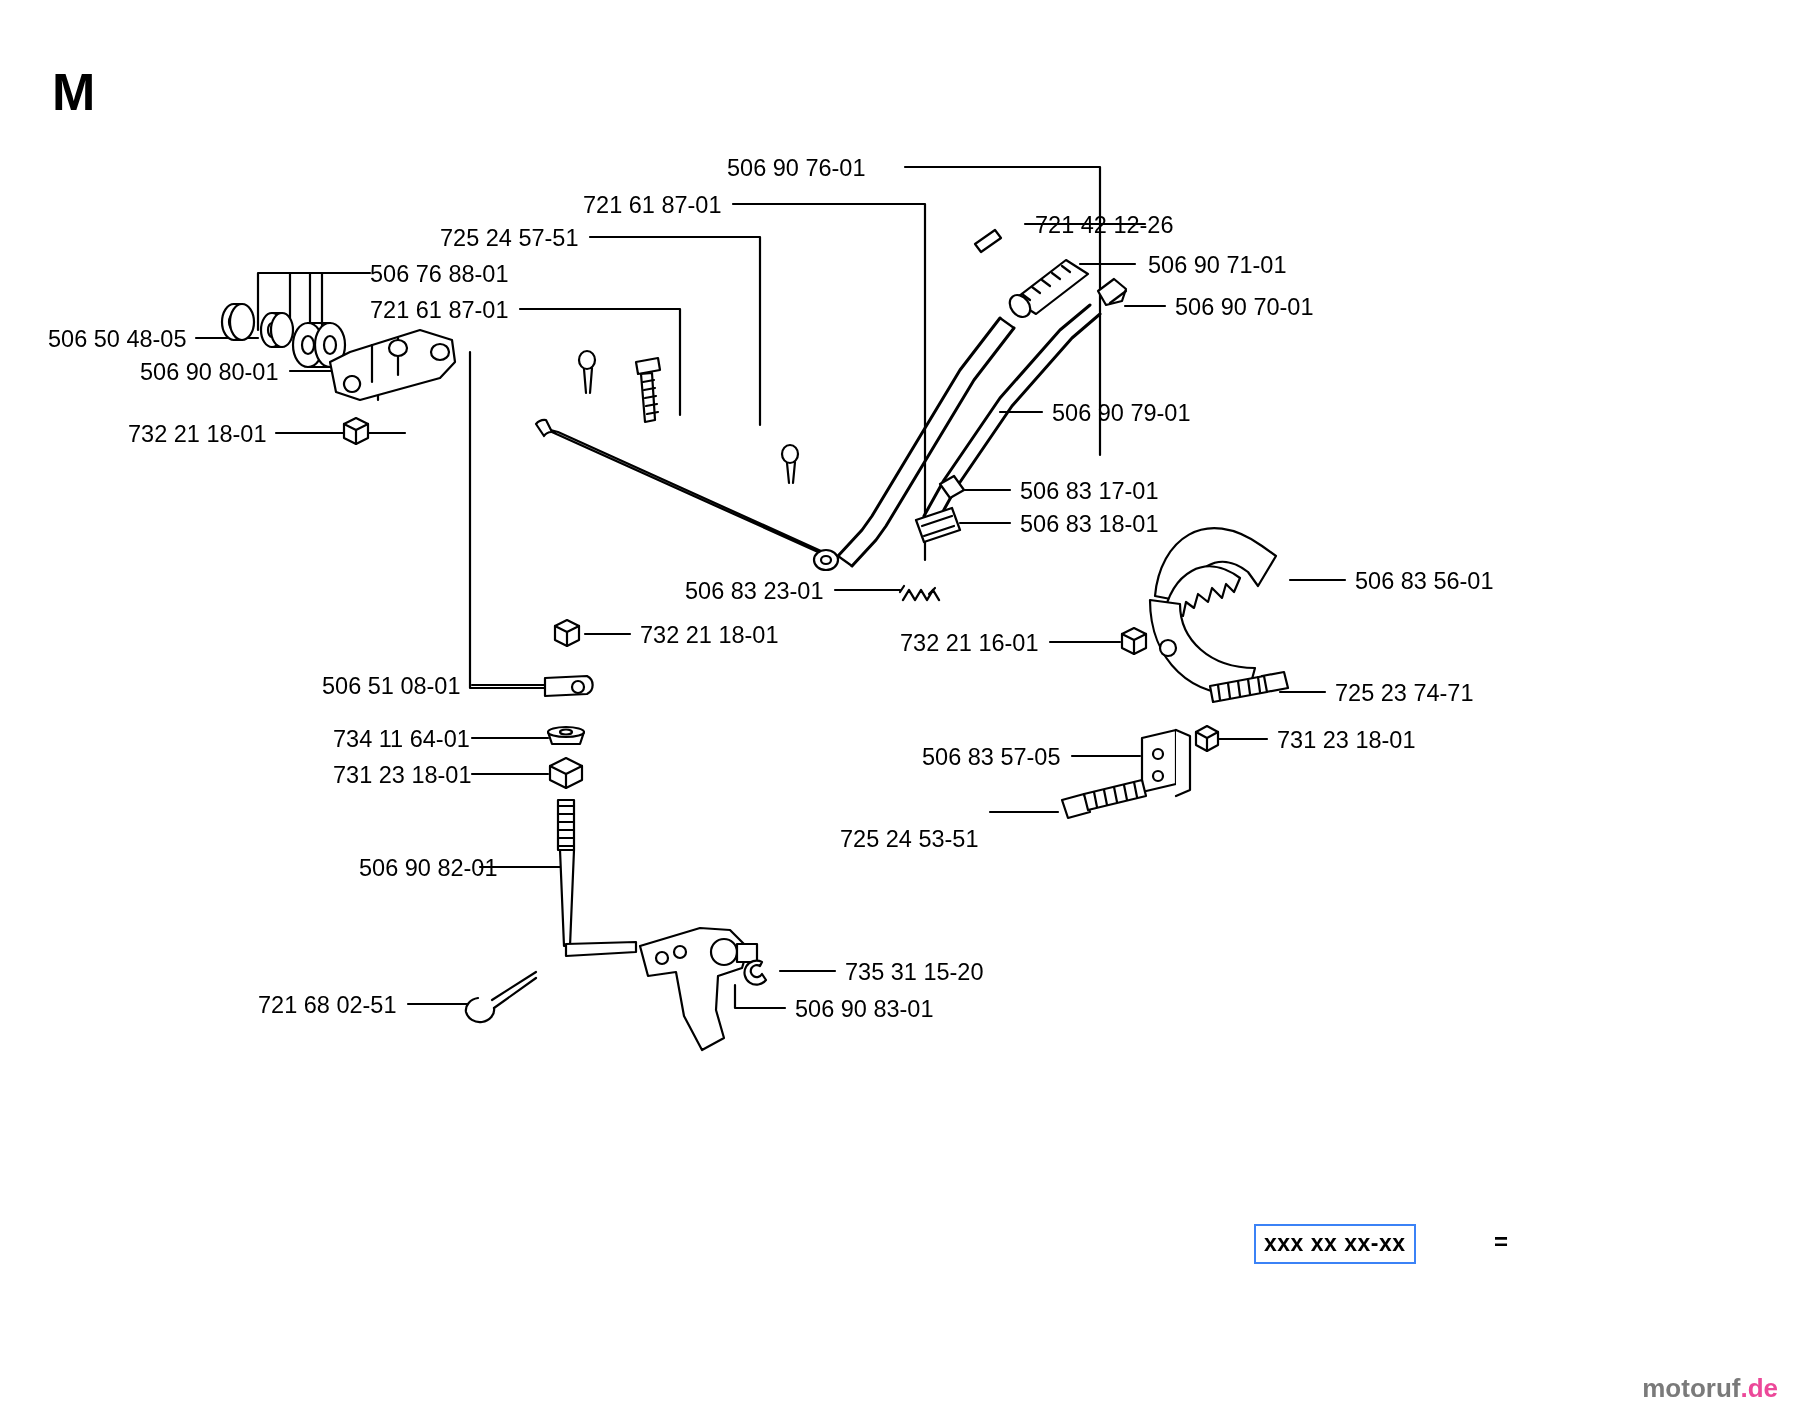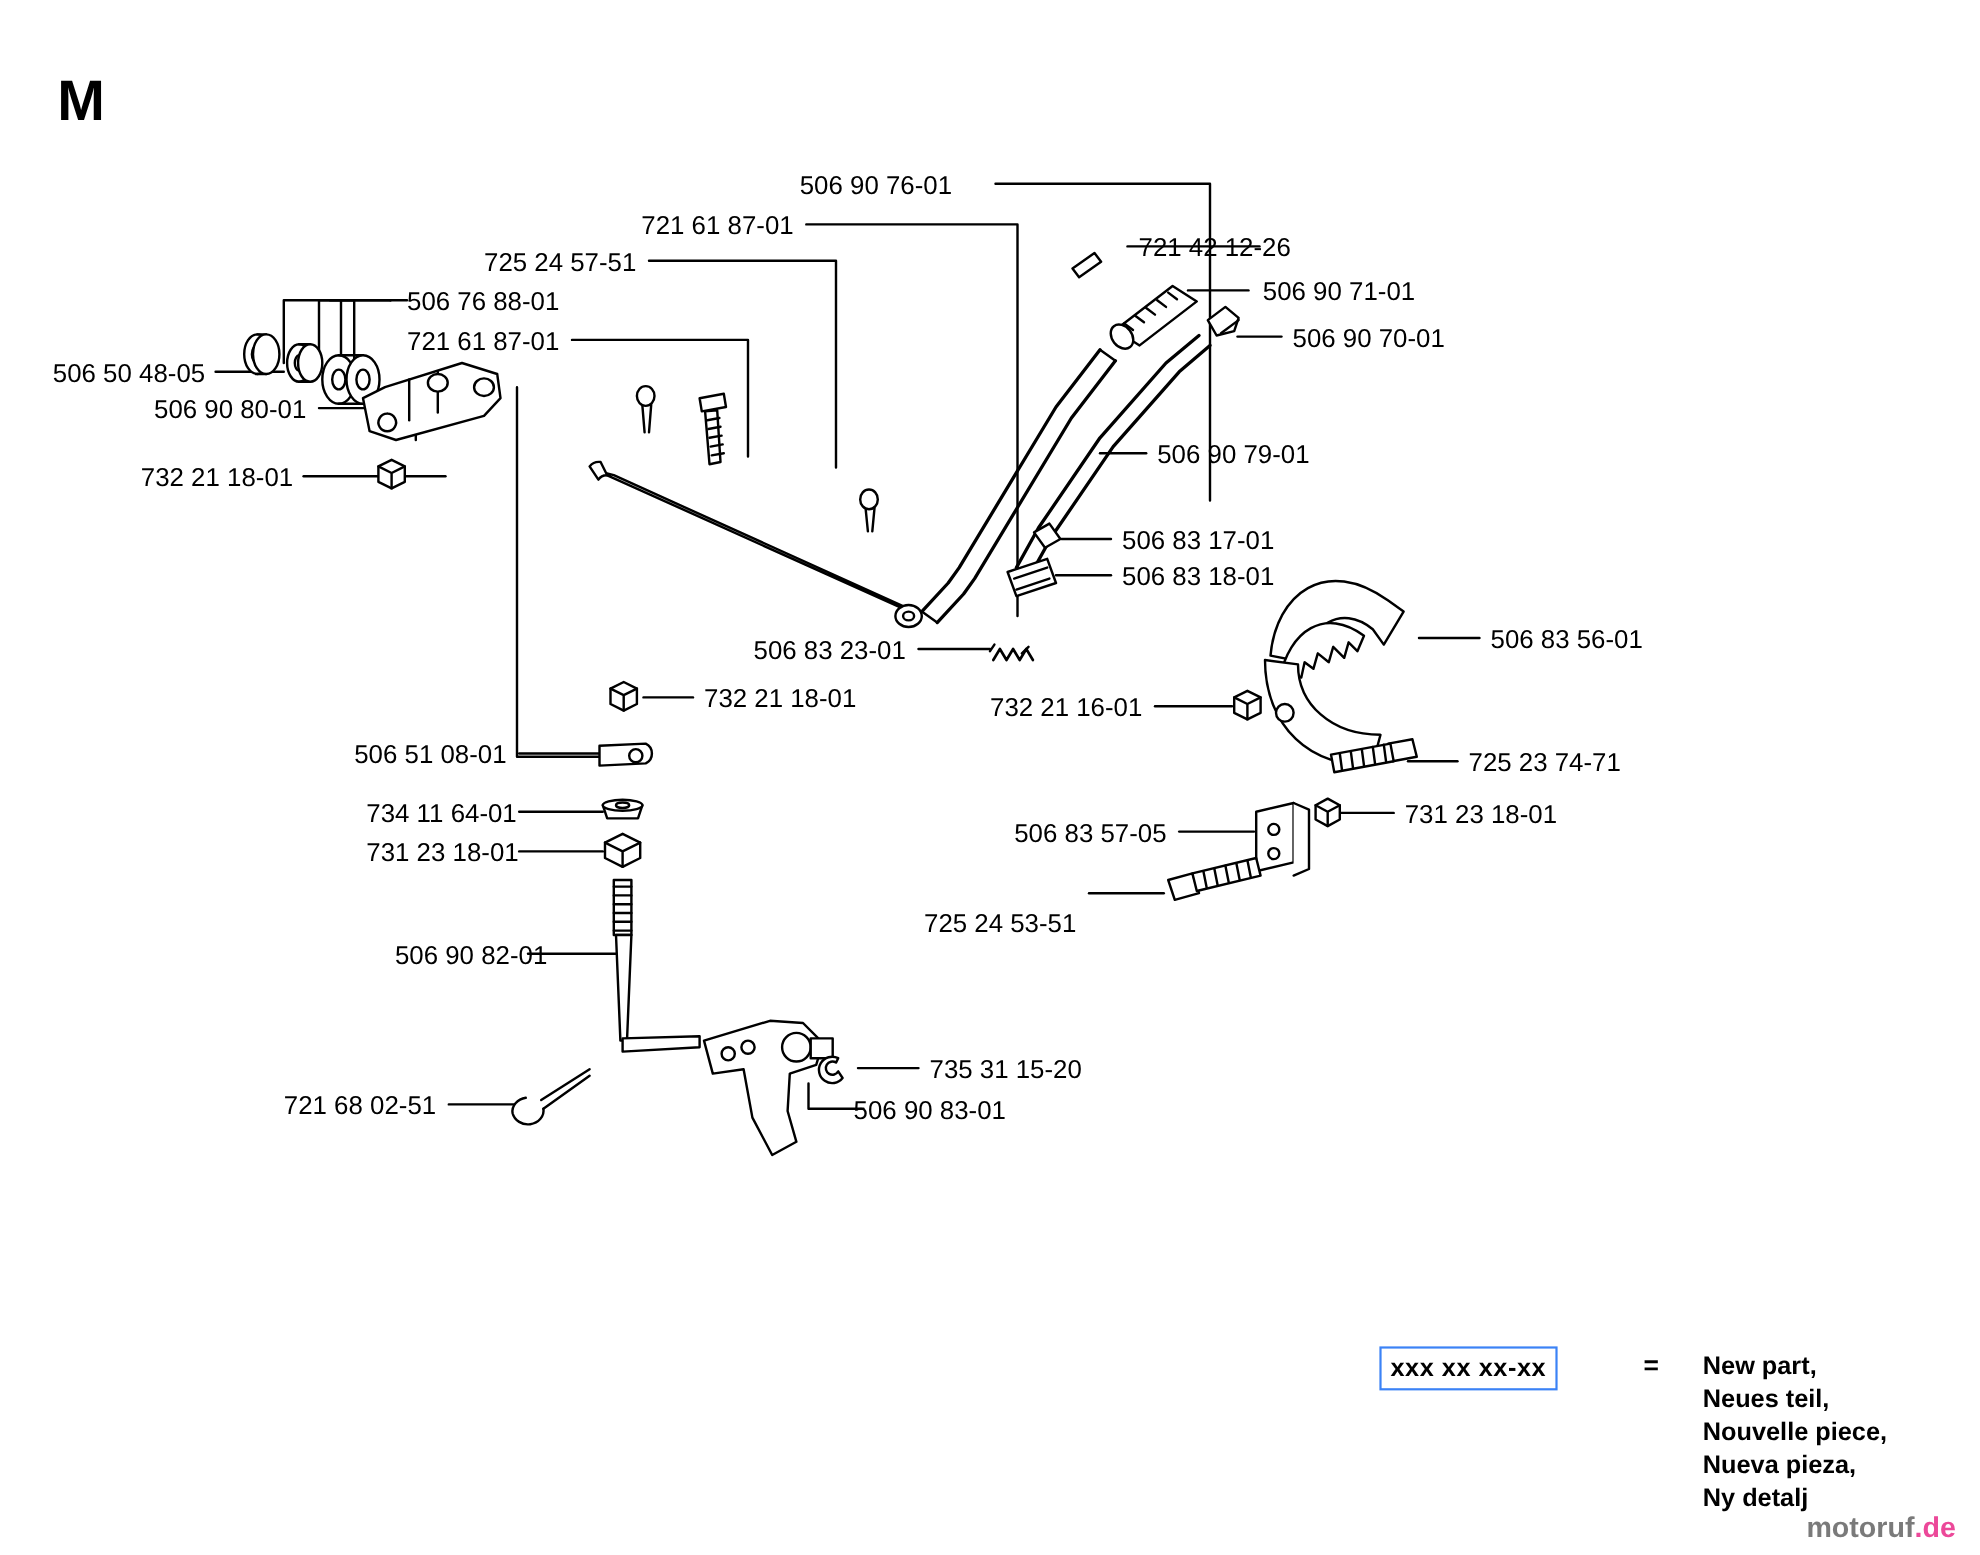--- a/index.html
+++ b/index.html
@@ -352,30 +352,23 @@
   <div class="label" style="left:640px; top:622px;">732 21 18-01</div>
   <div class="label" style="left:1335px; top:680px;">725 23 74-71</div>
   <div class="label" style="left:322px; top:673px;">506 51 08-01</div>
   <div class="label" style="left:333px; top:726px;">734 11 64-01</div>
   <div class="label" style="left:333px; top:762px;">731 23 18-01</div>
   <div class="label" style="left:1277px; top:727px;">731 23 18-01</div>
   <div class="label" style="left:922px; top:744px;">506 83 57-05</div>
   <div class="label" style="left:840px; top:800px;margin-top:26px;">725 24 53-51</div>
   <div class="label" style="left:340px; top:855px;margin-left:19px;">506 90 82-01</div>
   <div class="label" style="left:845px; top:959px;">735 31 15-20</div>
-  <div class="label" style="left:776px; top:996px;">506 90 83-01</div>
+  <div class="label" style="left:795px; top:996px;">506 90 83-01</div>
   <div class="label" style="left:258px; top:992px;">721 68 02-51</div>
 
   <div class="legend-box">xxx xx xx-xx</div>
   <div class="legend-eq">=</div>
-  <div class="legend-text">
-    <div>New part,</div>
-    <div>Neues teil,</div>
-    <div>Nouvelle piece,</div>
-    <div>Nueva pieza,</div>
-    <div>Ny detalj</div>
-  </div>
 
   <div class="watermark">
     <span>motoruf</span><span class="wm-de">.de</span>
   </div>
 
 </div>
 
 </body></html>

